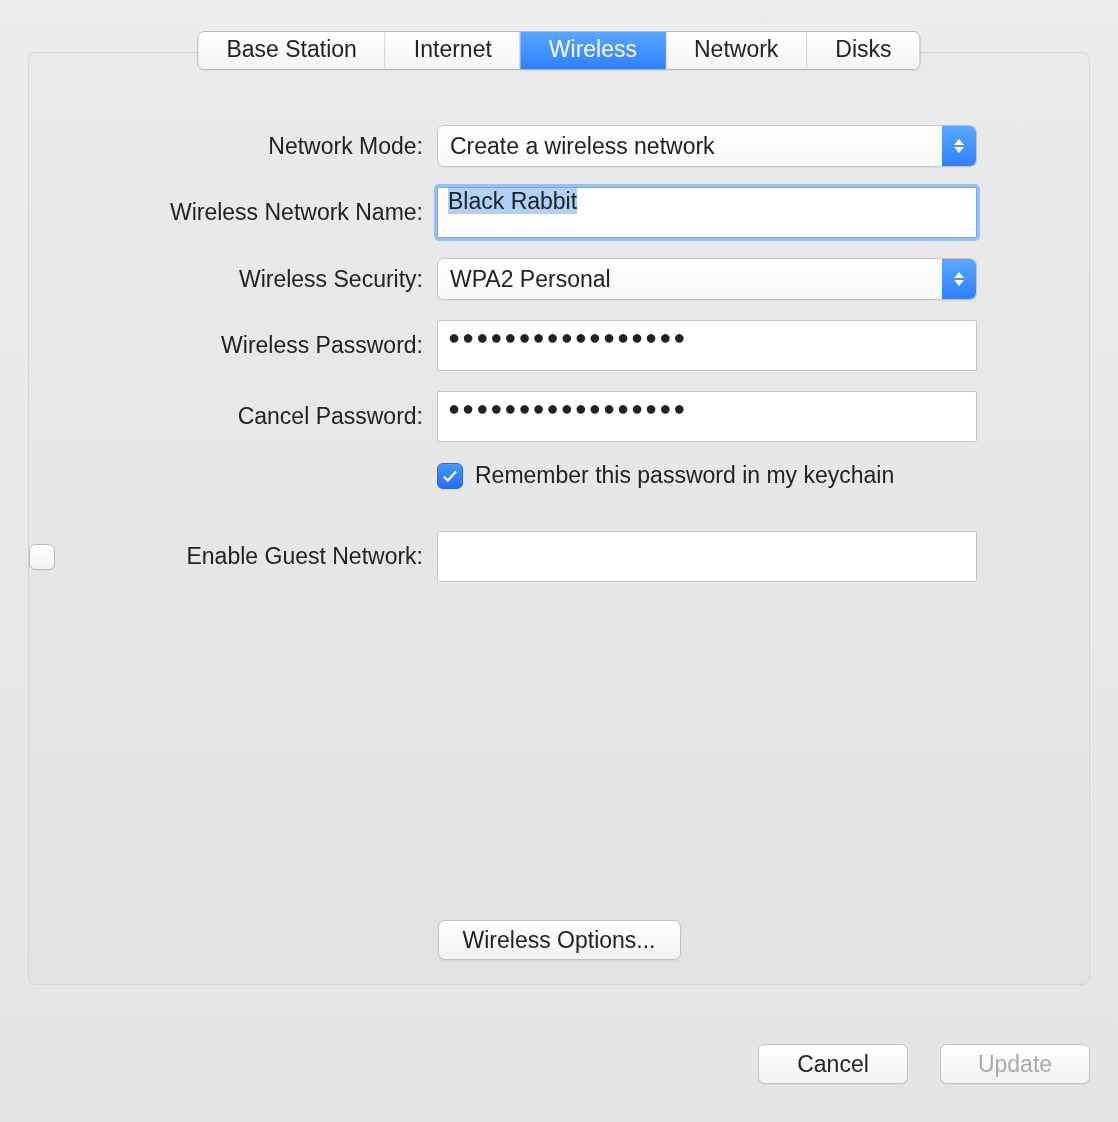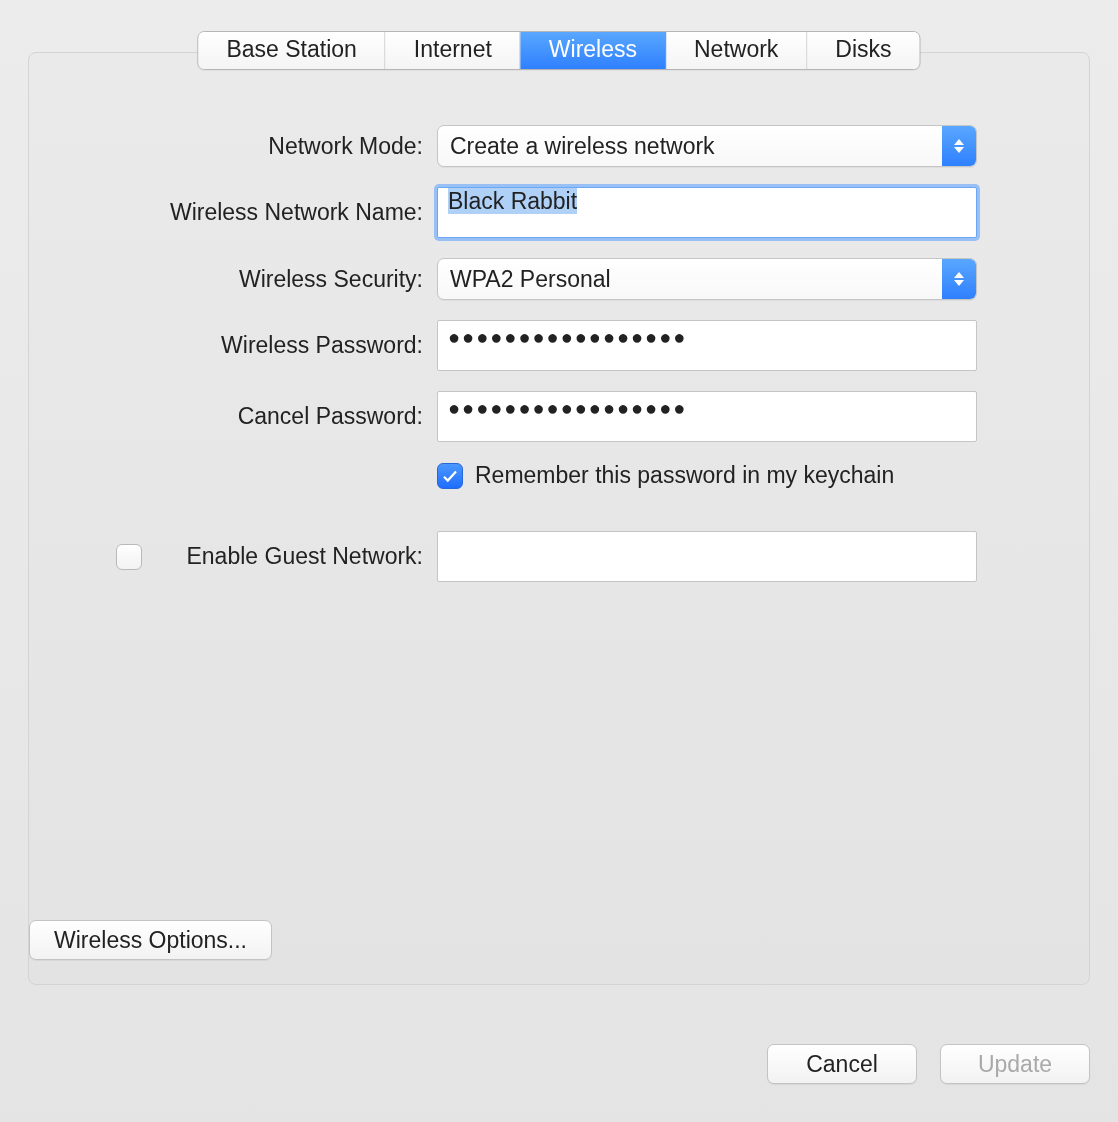--- a/index.html
+++ b/index.html
@@ -126,46 +126,46 @@
   .chk svg { width: 18px; height: 18px; stroke: transparent; stroke-width: 3; fill: none; }
 
   .row.checkbox-row .field {
     display: flex; align-items: center; flex: 0 0 560px;
   }
 
   .row.guest {
     margin-top: 42px;
   }
   .row.guest .label {
-    display: flex; align-items: center; justify-content: flex-end; gap: 32px;
+    display: flex; align-items: center; justify-content: space-between; gap: 32px;
   }
 
   
   .options-btn-wrap {
     position: absolute; bottom: 24px; left: 0; right: 0;
-    display: flex; 
+    display: flex; justify-content: center;
   }
   .mac-btn {
     height: 40px;
     padding: 0 24px;
     border: 1px solid #c3c3c3;
     border-radius: 7px;
     background: linear-gradient(#ffffff,#f2f2f2);
     font-size: 23px;
     box-shadow: 0 1px 1px rgba(0,0,0,.06);
     cursor: default;
     display: inline-flex; align-items: center; justify-content: center;
   }
   .mac-btn.disabled { color: #a9a9a9; }
 
   
   .footer {
     position: absolute;
     right: 28px; bottom: 38px;
-    display: flex; gap: 23px;
+    display: flex; gap: 32px;
   }
   .footer .mac-btn { width: 150px; }
 
   .pw-dots { letter-spacing: 2px; font-size: 20px; position: relative; top: 2px;}
 </style>
 </head>
 <body>
 
 <div class="window">
 

